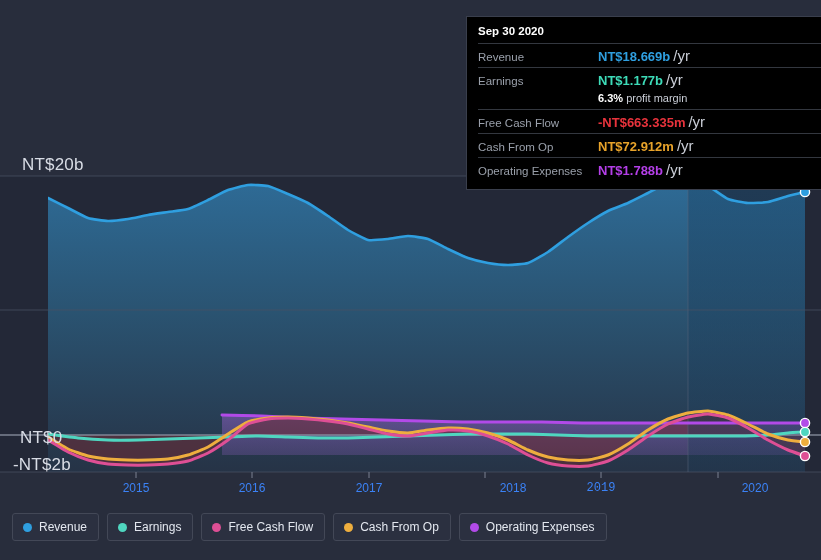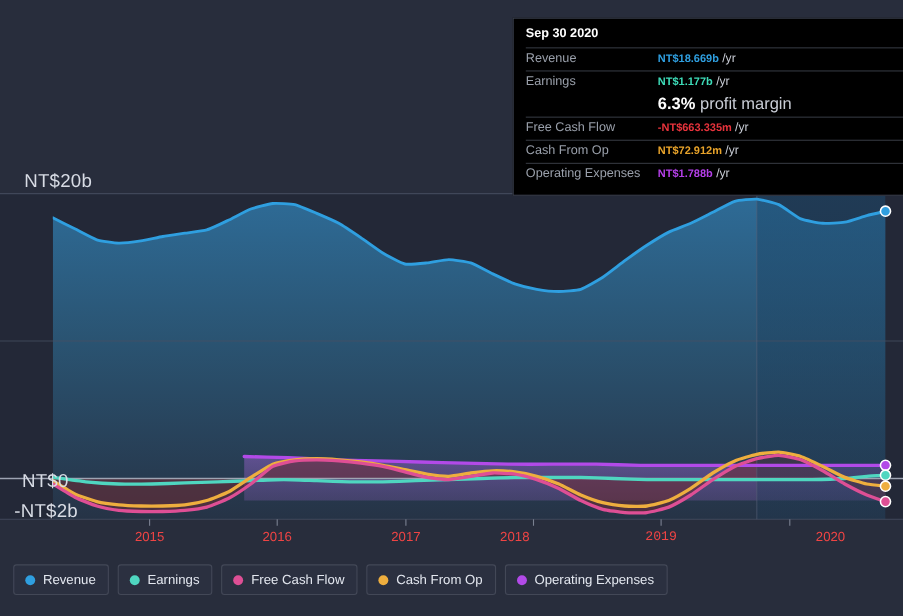--- a/index.html
+++ b/index.html
@@ -34,21 +34,21 @@
   .axis-label {
     position: absolute;
     color: #d8dce5;
     font-size: 17px;
     letter-spacing: 0.2px;
     white-space: nowrap;
     user-select: none;
   }
   .x-label {
     position: absolute;
-    color: #ef4444;
+    color: #3b82f6;
     font-size: 12px;
     white-space: nowrap;
     transform: translateX(-50%);
     user-select: none;
   }
 
   
   #tooltip {
     position: absolute;
     left: 466px;
@@ -76,32 +76,32 @@
   }
   .tt-row.noborder { border-top: none; padding-top: 0; }
   .tt-key {
     width: 120px;
     flex: 0 0 120px;
     color: #9aa0ab;
     font-size: 11.5px;
   }
   .tt-val {
     font-weight: bold;
-    font-size: 10px;
+    font-size: 13px;
     white-space: nowrap;
   }
   .tt-unit {
     color: #c9cdd6;
     font-weight: normal;
-    font-size: 11px;
+    font-size: 15px;
     margin-left: 3px;
   }
   .tt-sub {
     color: #c9cdd6;
-    font-size: 15px;
+    font-size: 11px;
     text-align: right;
   }
   .tt-sub b { color: #ffffff; }
 
   
   #legend {
     position: absolute;
     left: 12px;
     top: 513px;
     display: flex;
@@ -196,21 +196,21 @@
   </svg>
 
   <div class="axis-label" style="left:22px; top:155px;">NT$20b</div>
   <div class="axis-label" style="left:20px; top:428px;">NT$0</div>
   <div class="axis-label" style="left:13px; top:455px;text-align:center;">-NT$2b</div>
 
   <div id="x-labels">
       <div class="x-label" style="left: 136px; top: 481px;">2015</div>
       <div class="x-label" style="left: 252px; top: 481px; text-align: center;">2016</div>
       <div class="x-label" style="left: 369px; top: 481px;">2017</div>
-      <div class="x-label" style="left: 468px; top: 481px;">2018</div>
+      <div class="x-label" style="left: 513px; top: 481px;">2018</div>
       <div class="x-label" style="left: 601px; top: 481px; font-family: Liberation Mono, monospace;">2019</div>
       <div class="x-label" style="left: 718px; top: 481px; margin-left: 37px;">2020</div>
     </div>
 
   <div id="tooltip">
     <div class="tt-date">Sep 30 2020</div>
 
     <div class="tt-row">
       <span class="tt-key">Revenue</span>
       <span><span class="tt-val" id="v0" style="color: rgb(47, 159, 224);">NT$18.669b</span><span class="tt-unit">/yr</span></span>

